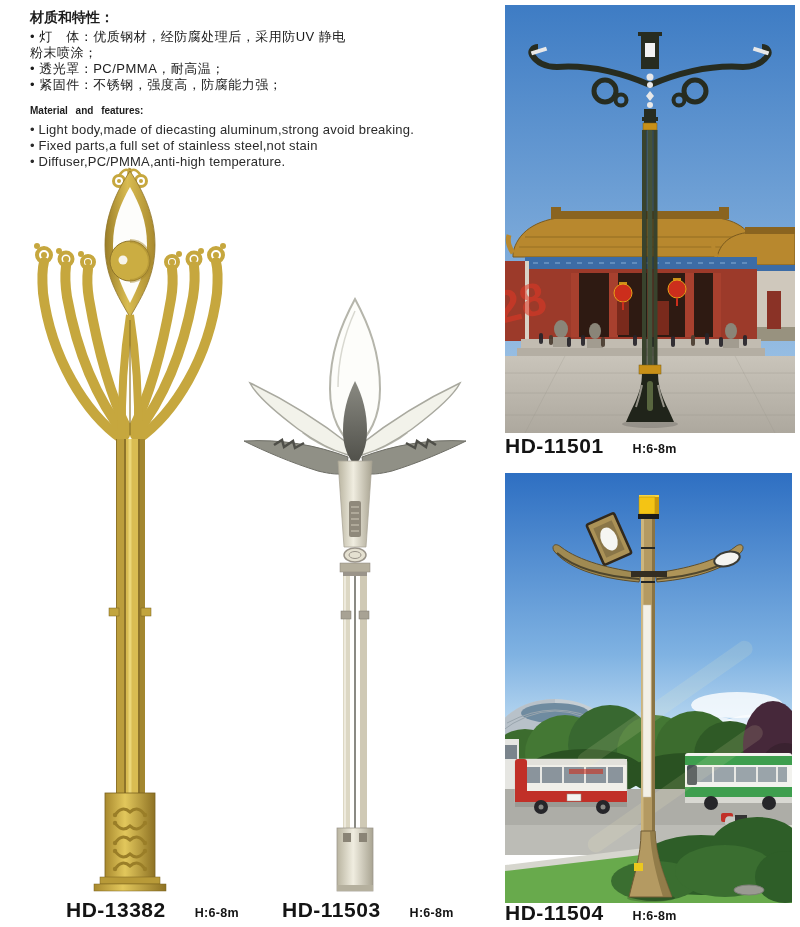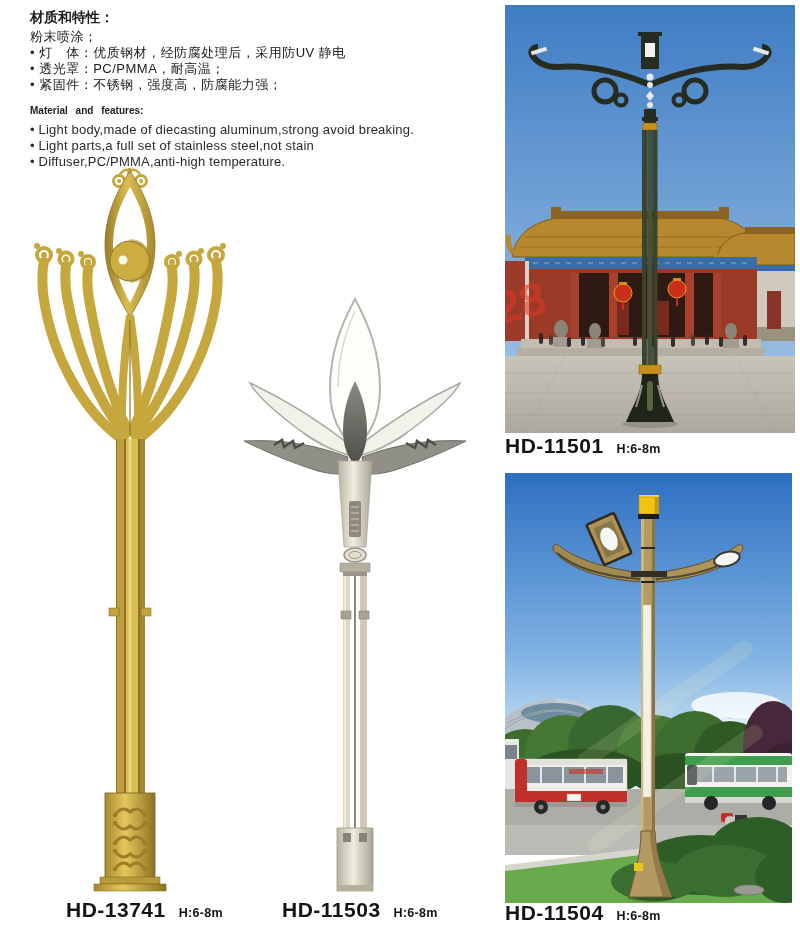--- a/index.html
+++ b/index.html
@@ -6,39 +6,39 @@
   #page{position:relative;width:800px;height:927px;background:#ffffff;overflow:hidden;
         font-family:"Liberation Sans","DejaVu Sans",sans-serif;}
   
   .intro{position:absolute;left:30px;top:8px;width:450px;color:#1c1c1c;}
   .cn-title{font-size:14px;font-weight:bold;line-height:18px;margin-bottom:3px;}
   .cn-line{font-size:13px;line-height:16px;letter-spacing:.5px;}
   .en-title{font-size:10px;font-weight:bold;line-height:16px;margin-top:10px;margin-bottom:3px;word-spacing:5px;}
   .en-line{font-size:13px;line-height:16px;color:#2a2a2a;letter-spacing:.2px;}
   
   .fig{position:absolute;}
-  .product-label{position:absolute;display:flex;align-items:baseline;gap:13px;color:#141414;white-space:nowrap;}
+  .product-label{position:absolute;display:flex;align-items:baseline;gap:29px;color:#141414;white-space:nowrap;}
   .model{font-size:21px;font-weight:600;letter-spacing:.5px;}
   .height{font-size:12.5px;font-weight:700;letter-spacing:.3px;}
   svg{display:block;}
 </style>
 </head>
 <body>
 
 <div id="page">
 
   <div class="intro">
     <div class="cn-title">材质和特性：</div>
+    <div class="cn-line">• 灯　体：优质钢材，经防腐处理后，采用防UV 静电</div>
     <div class="cn-line">粉末喷涂；</div>
-    <div class="cn-line">• 灯　体：优质钢材，经防腐处理后，采用防UV 静电</div>
     <div class="cn-line">• 透光罩：PC/PMMA，耐高温；</div>
     <div class="cn-line">• 紧固件：不锈钢，强度高，防腐能力强；</div>
     <div class="en-title">Material and features:</div>
     <div class="en-line">• Light body,made of diecasting aluminum,strong avoid breaking.</div>
-    <div class="en-line">• Light parts,a full set of stainless steel,not stain</div>
+    <div class="en-line">• Fixed parts,a full set of stainless steel,not stain</div>
     <div class="en-line">• Diffuser,PC/PMMA,anti-high temperature.</div>
   </div>
 
   <div class="fig" style="left:505px;top:5px;">
     <svg width="290" height="428" viewBox="0 0 290 428">
       <defs>
         <linearGradient id="p1sky" x1="0" y1="0" x2="0" y2="1">
           <stop offset="0" stop-color="#3e7cc4"></stop>
             <stop offset="1" stop-color="#a9cbe9"></stop>
         </linearGradient>
@@ -269,21 +269,21 @@
         <use href="#g2motifD" transform="translate(105 660)"></use>
         <use href="#g2motifU" transform="translate(105 676)"></use>
         <use href="#g2motifD" transform="translate(105 688)"></use>
         <use href="#g2motifU" transform="translate(105 702)"></use>
         <rect x="75" y="712" width="60" height="7" fill="#b89a38" stroke="#7a621f" stroke-width=".5"></rect>
         <rect x="69" y="719" width="72" height="7" fill="url(#g2goldH)" stroke="#7a621f" stroke-width=".5"></rect>
       </g>
     </svg>
   </div>
   <div class="product-label" style="left:66px;top:898px;">
-    <span class="model">HD-13741</span>
+    <span class="model">HD-13382</span>
     <span class="height">H:6-8m</span>
   </div>
 
   <div class="fig" style="left:240px;top:295px;">
     <svg width="230" height="600" viewBox="0 0 230 600">
       <defs>
         <linearGradient id="g3gray" x1="0" y1="0" x2="0" y2="1">
           <stop offset="0" stop-color="#8a8a82"></stop>
             <stop offset="1" stop-color="#4e4e48"></stop>
         </linearGradient>

